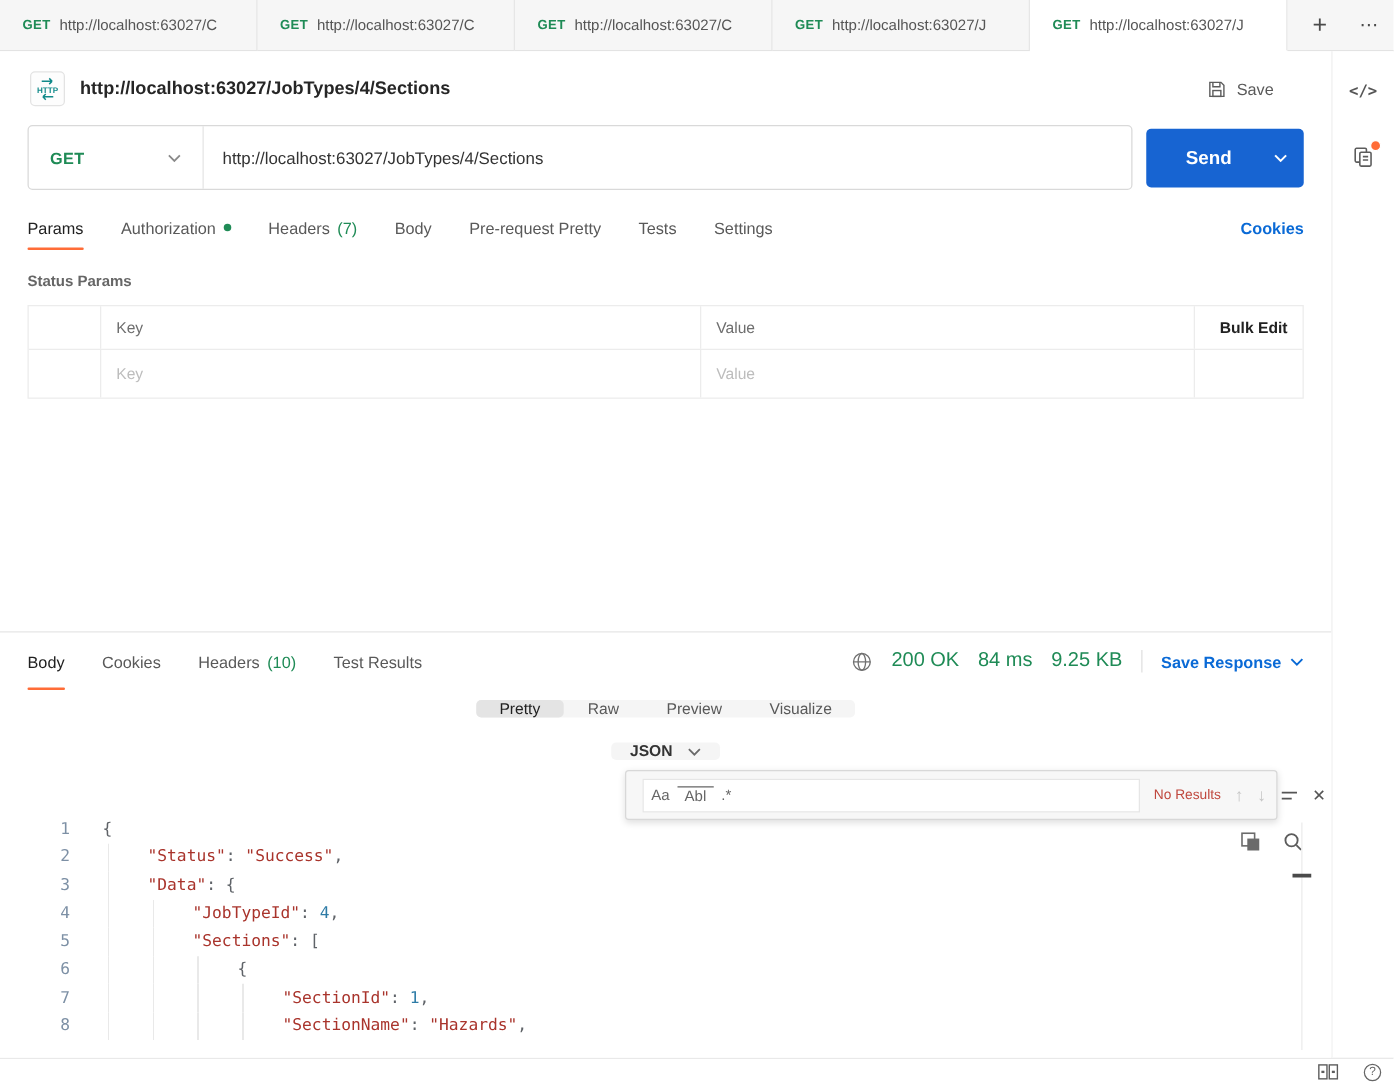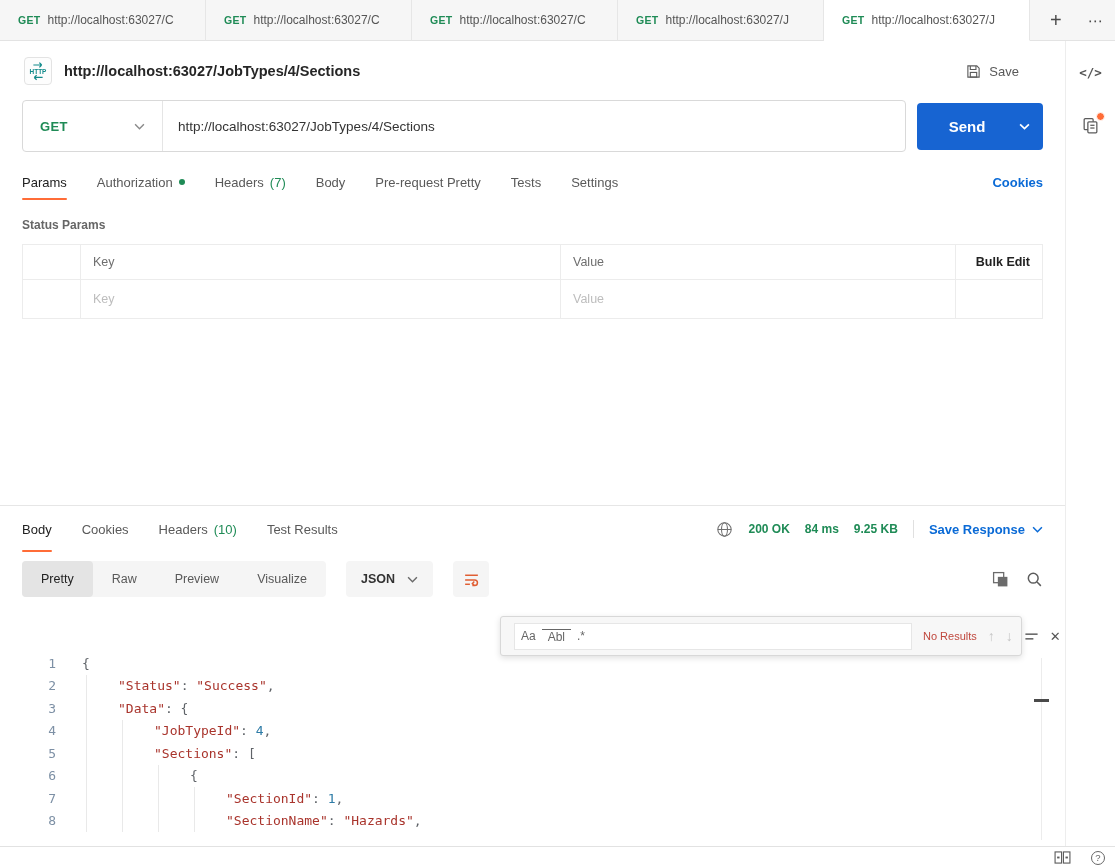--- a/index.html
+++ b/index.html
@@ -74,25 +74,25 @@
   .qp-cell.bulk { text-align:right; color:#212121; font-weight:700; cursor:pointer; }
   .qp-row.body .qp-cell { padding:12px; }
   .qp-input { width:100%; border:none; outline:none; font-size:12.5px; color:#333; background:transparent;
               font-family:"Liberation Sans",sans-serif; }
   .qp-input::placeholder { color:#bdbdbd; }
 
   
   .response { position:absolute; top:464px; left:0; right:0; bottom:0; border-top:1px solid #e6e6e6; background:#fff; }
   .resp-tabs-row { display:flex; align-items:center; height:46px; padding:0 22px; }
   .resp-meta { margin-left:auto; display:flex; align-items:center; gap:15px; }
-  .meta-green { color:var(--green); font-size:12px; font-weight:700; }
+  .meta-green { color:var(--green); font-size:16px; font-weight:400; }
   .meta-sep { width:1px; height:18px; background:#e0e0e0; }
   .save-resp { color:var(--link-blue); font-weight:600; font-size:13px; display:flex; align-items:center; gap:7px; cursor:pointer; }
 
-  .resp-toolbar { display:flex; align-items:center; margin:8px 22px 0; height:38px; gap:20px; }
+  .resp-toolbar { display:flex; align-items:center; margin:8px 22px 0; height:38px; gap:20px;flex-direction:column; }
   .segmented { display:flex; background:#f5f5f5; border-radius:4px; height:36px; align-items:stretch; }
   .seg { padding:0 19px; display:flex; align-items:center; font-size:12.5px; color:#595959; cursor:pointer; border-radius:4px; }
   .seg.active { background:#e4e4e4; color:#212121; }
   .json-pill { height:36px; background:#f5f5f5; border-radius:4px; display:flex; align-items:center; gap:12px;
                padding:0 15px; font-size:12.5px; color:#333; font-weight:600; cursor:pointer; }
   .wrap-pill { width:36px; height:36px; background:#f5f5f5; border-radius:4px; display:flex;
                align-items:center; justify-content:center; cursor:pointer; }
   .toolbar-right { margin-left:auto; display:flex; align-items:center; gap:17px; }
   .tb-icon { cursor:pointer; display:inline-flex; }
 

